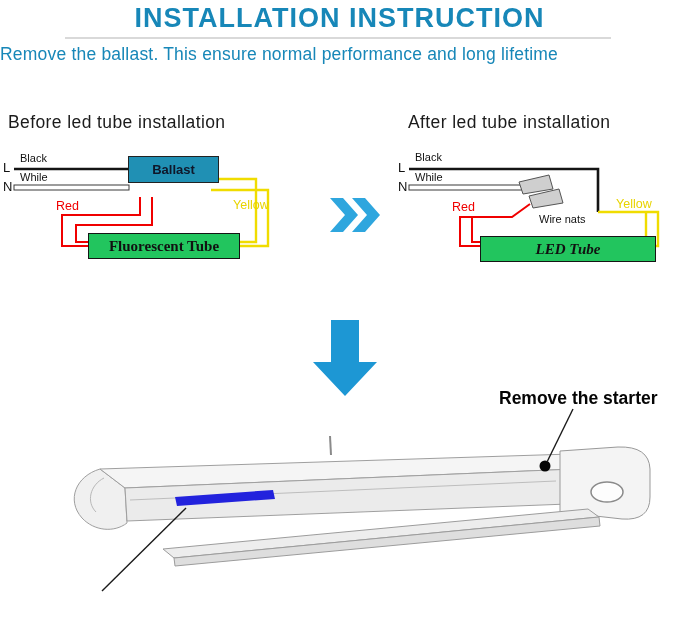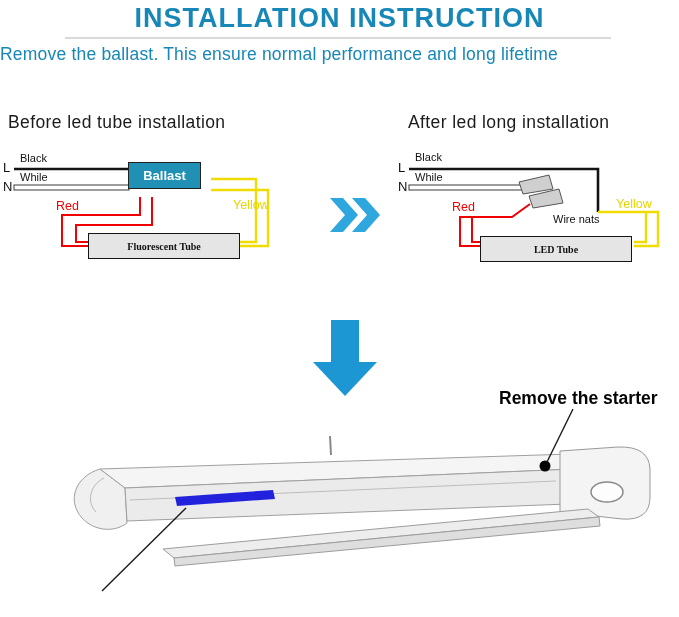--- a/index.html
+++ b/index.html
@@ -25,33 +25,33 @@
   }
   .before-heading { left:8px; top:112px; }
   .after-heading  { left:408px; top:112px; }
 
   .wire-label { position:absolute; font-size:11px; color:#111; white-space:nowrap; }
   .ln-label   { position:absolute; font-size:13px; color:#111; white-space:nowrap; }
   .red-text    { position:absolute; font-size:12.5px; color:#f00000; white-space:nowrap; }
   .yellow-text { position:absolute; font-size:12.5px; color:#e8d400; white-space:nowrap; }
 
   .ballast-box {
-    position:absolute; left:128px; top:162px; width:73px; height:27px;
+    position:absolute; left:128px; top:156px; width:91px; height:27px;
     background:#2090b4; border:1.5px solid #222;
     display:flex; align-items:center; justify-content:center;
-    font-size:13px; font-weight:bold; color:#ffffff;
+    font-size:13px; font-weight:bold; color:#0f172a;
   }
   .tube-box {
-    position:absolute; background:#e5e5e5; border:1.6px solid #151515;
+    position:absolute; background:#22c55e; border:1.6px solid #151515;
     display:flex; align-items:center; justify-content:center;
-    font-family:"Liberation Serif", serif; font-weight:bold; font-size:10px; color:#111;
+    font-family:"Liberation Serif", serif; font-weight:bold; font-size:15px; color:#111;
     white-space:nowrap;
   }
   .tube-box.fluorescent { left:88px;  top:233px; width:152px; height:26px; }
-  .tube-box.led         { left:480px; top:236px; width:152px; height:26px; }
+  .tube-box.led         { left:480px; top:236px; width:176px; height:26px;font-style:italic; }
 
   .callout {
     position:absolute; font-family:Liberation Sans, sans-serif; font-weight:bold;
     font-size:17.5px; color:#050505; white-space:nowrap;
   }
   .callout.starter { left:499px; top:388px; }
   .callout.bypass  { left:30px;  top:593px; }
 </style>
 </head>
 <body>
@@ -103,35 +103,35 @@
       <path d="M573,409 L547,462" stroke="#1a1a1a" stroke-width="1.4" fill="none"></path>
       <path d="M102,591 L186,508" stroke="#1a1a1a" stroke-width="1.4" fill="none"></path>
     </g>
   </svg>
 
   <div class="title">INSTALLATION INSTRUCTION</div>
   <div class="divider"></div>
   <div class="subtitle">Remove the ballast. This ensure normal performance and long lifetime</div>
 
   <div class="section-heading before-heading">Before led tube installation</div>
-  <div class="section-heading after-heading">After led long installation</div>
+  <div class="section-heading after-heading">After led tube installation</div>
 
   <span class="ln-label" style="left:3px; top:160px;">L</span>
   <span class="ln-label" style="left:3px; top:179px;">N</span>
   <span class="wire-label" style="left:20px; top:152px;">Black</span>
   <span class="wire-label" style="left:20px; top:171px;">While</span>
   <span class="red-text" style="left:56px; top:199px;">Red</span>
   <span class="yellow-text" style="left:233px; top:198px;">Yellow</span>
   <div class="ballast-box">Ballast</div>
   <div class="tube-box fluorescent">Fluorescent Tube</div>
 
   <span class="ln-label" style="left:398px; top:160px;">L</span>
   <span class="ln-label" style="left:398px; top:179px;">N</span>
   <span class="wire-label" style="left:415px; top:151px;">Black</span>
   <span class="wire-label" style="left:415px; top:171px;">While</span>
   <span class="red-text" style="left:452px; top:200px;">Red</span>
   <span class="yellow-text" style="left:616px; top:197px;">Yellow</span>
-  <span class="wire-label" style="left:553px; top:213px;">Wire nats</span>
+  <span class="wire-label" style="left:539px; top:213px;">Wire nats</span>
   <div class="tube-box led">LED Tube</div>
 
   <div class="callout starter">Remove the starter</div>
 
 </div>
 
 </body></html>

